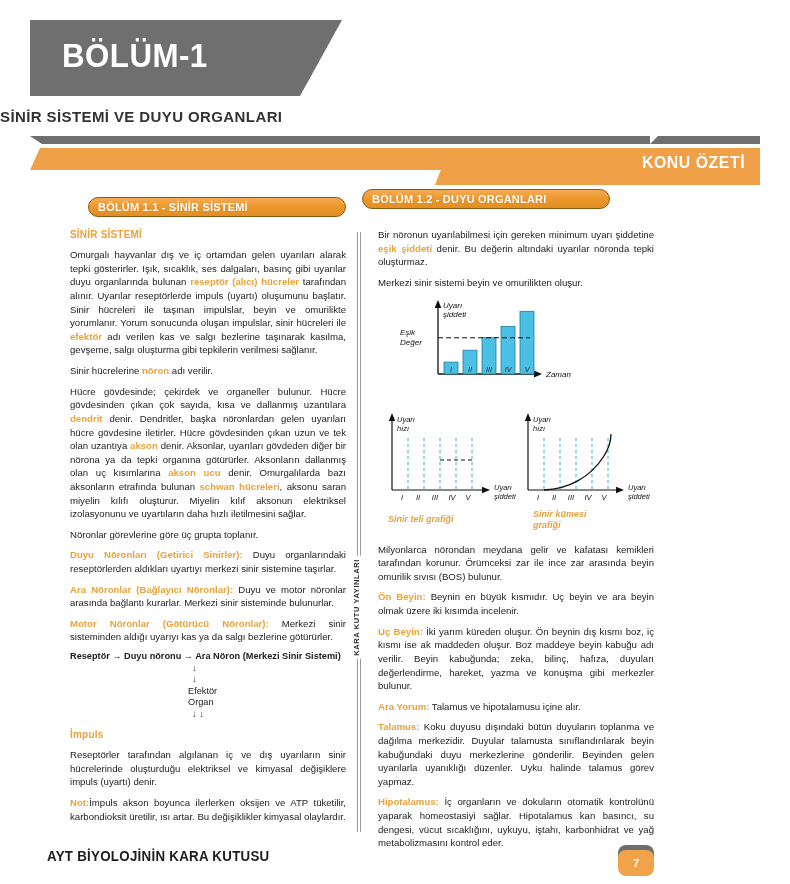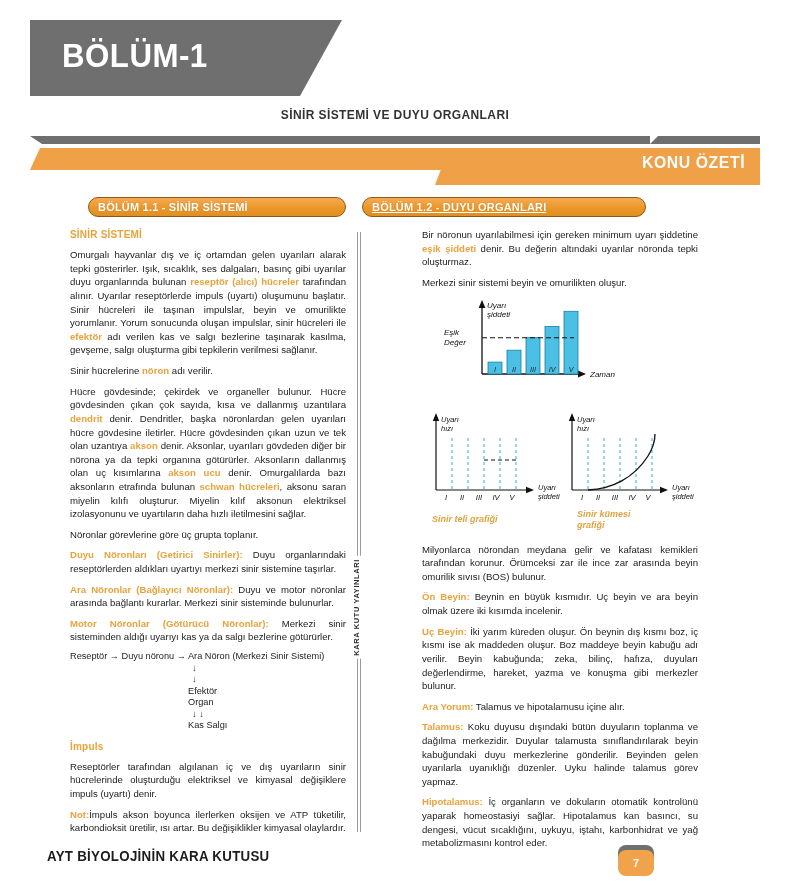--- a/index.html
+++ b/index.html
@@ -29,22 +29,22 @@
     font-size: 34px;
     font-weight: bold;
     letter-spacing: 0.5px;
     font-family: "Liberation Sans", sans-serif;
     transform: scaleX(0.92);
     transform-origin: left center;
   }
 
   .subject-title {
     position: absolute; left: 0; top: 108px;
-    width: 790px; text-align: center;
-    font-size: 12px; font-weight: bold;
+    width: 790px; 
+    font-size: 15px; font-weight: bold;
     color: #333333; letter-spacing: 0.4px;
   }
 
   
   .rule-grey-1 {
     position: absolute; left: 30px; top: 136px;
     width: 620px; height: 8px; background: #6f6f6f;
     clip-path: polygon(0 0, 100% 0, 100% 100%, 12px 100%);
   }
   .rule-grey-2 {
@@ -80,30 +80,30 @@
     background: linear-gradient(to bottom,#f5ab55 0%, #eb9628 55%, #e08f24 100%);
     border: 1px solid #8a5a14;
     color: #ffffff;
     font-size: 11px; font-weight: bold;
     letter-spacing: 0.2px;
     display: flex; align-items: center;
     padding-left: 9px;
     text-shadow: 0 0 1px rgba(120,70,10,.4);
   }
   #pill-left  { left: 88px;  top: 197px; width: 258px; }
-  #pill-right { left: 362px; top: 197px; width: 284px; text-decoration: underline; }
+  #pill-right { left: 362px; top: 189px; width: 248px; }
 
   
   .col {
     position: absolute; top: 228px;
     font-size: 9.6px; line-height: 1.42; color: #1c1c1c;
     text-align: justify;
   }
   #col-left  { left: 70px; width: 276px; }
-  #col-right { left: 422px; width: 276px; }
+  #col-right { left: 378px; width: 276px; }
 
   .col p { margin-bottom: 7px; text-align: justify; }
   .h-orange {
     color: #e8a33d; font-weight: bold; font-size: 10px;
     margin-bottom: 6px; letter-spacing: .2px;
   }
   .kw { color: #e8a33d; font-weight: bold; }
   .lead { color: #e8a33d; font-weight: bold; }
 
   
@@ -121,21 +121,21 @@
     letter-spacing: .6px;
     writing-mode: vertical-rl; transform: rotate(180deg);
     background:#fff; padding: 3px 0;
   }
 
   
   .flow {
     font-size: 9.2px; color: #1c1c1c; line-height: 1.25;
     margin: 2px 0 8px 0; text-align: left;
   }
-  .flow .row1 { text-align: left; }
+  .flow .row1 { text-align: left; font-weight: bold; }
   .flow .ind { display:block; padding-left: 118px; }
   .flow .ind2 { display:block; padding-left: 118px; }
   .arrow-down { display:block; padding-left:122px; }
 
   
   .chart-box { position: relative; margin: 4px 0 6px 0; font-style: italic; }
   svg text { font-family: "Liberation Sans", sans-serif; }
 
   
   .footer-text {
@@ -207,21 +207,20 @@
     <p><span class="lead">Motor Nöronlar (Götürücü Nöronlar):</span><span> Merkezi sinir sisteminden aldığı uyarıyı kas ya da salgı bezlerine götürürler.</span></p>
 
 
     <div class="flow">
       <div class="row1">Reseptör → Duyu nöronu → Ara Nöron (Merkezi Sinir Sistemi)</div>
       <div class="arrow-down">↓</div>
       <div class="arrow-down">↓</div>
       <div class="ind2">Efektör</div>
       <div class="ind2">Organ</div>
       <div class="arrow-down">↓     ↓</div>
-      <div class="ind2">Kas  Salgı</div>
     </div>
 
     <div class="h-orange" style="">İmpuls</div>
 
     <p>Reseptörler tarafından algılanan iç ve dış uyarıların sinir hücrelerinde oluşturduğu elektriksel ve kimyasal değişiklere impuls (uyartı) denir.</p>
 
     <p><span class="lead">Not:</span><span>İmpuls akson boyunca ilerlerken oksijen ve ATP tüketilir, karbondioksit üretilir, ısı artar. Bu değişiklikler kimyasal olaylardır.</span></p>
   </div>
 
   <div class="col" id="col-right">

